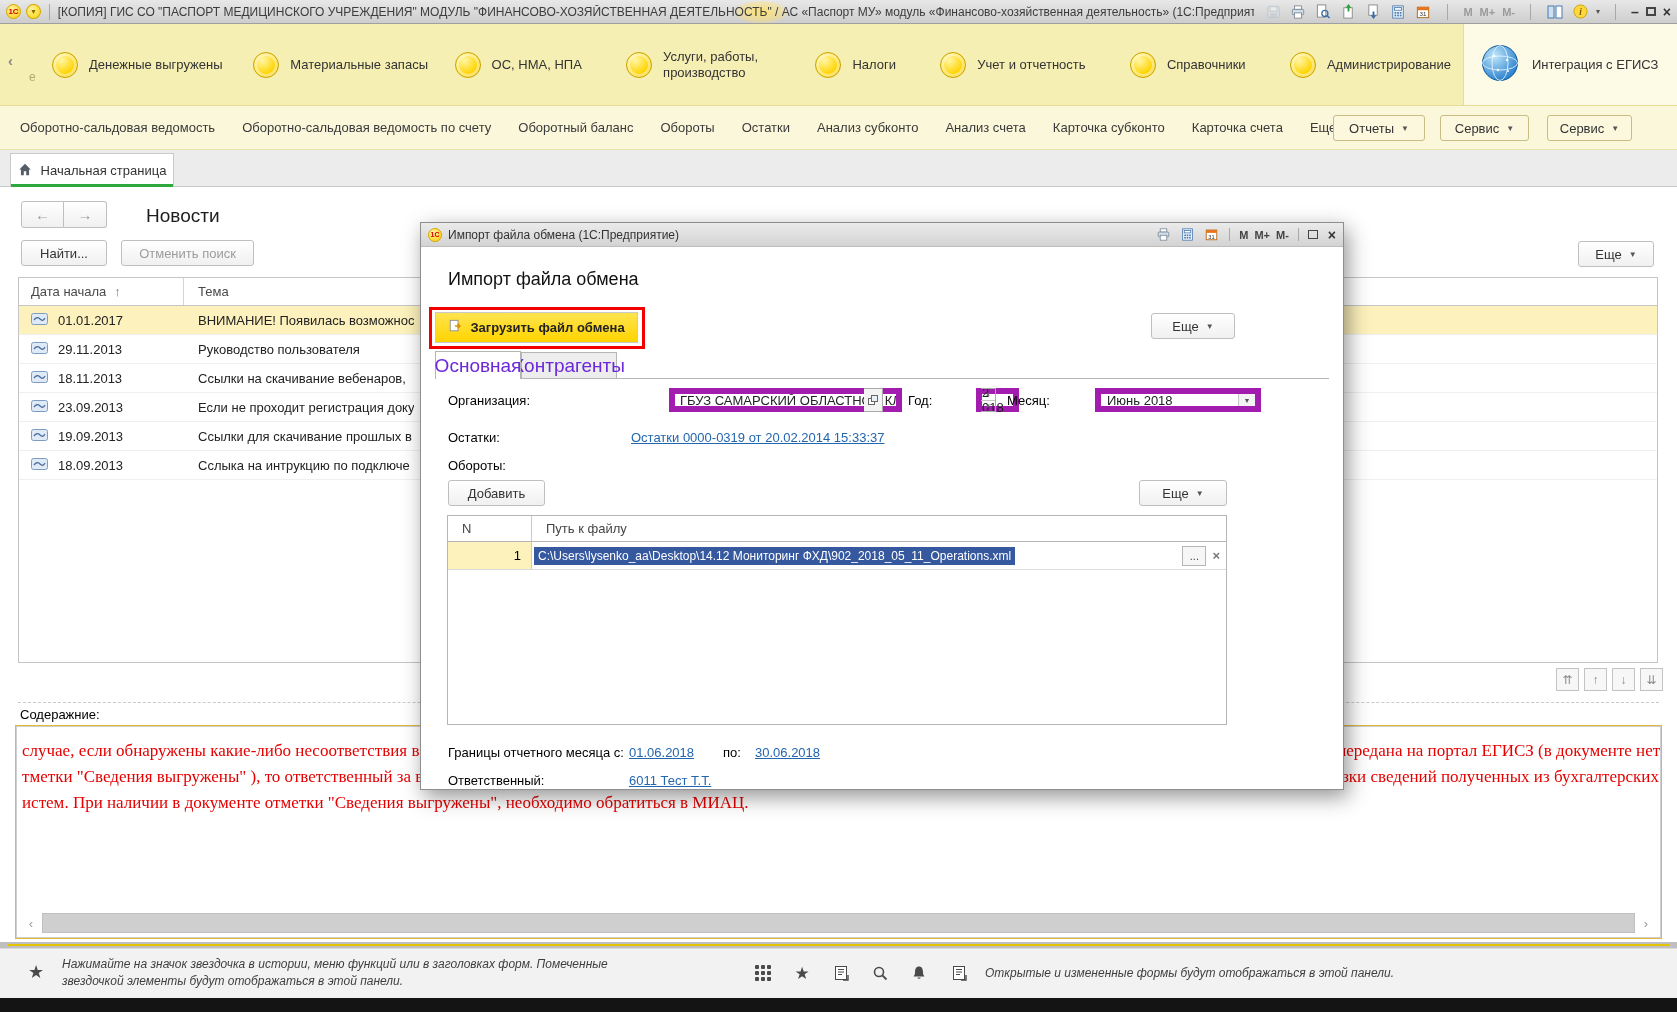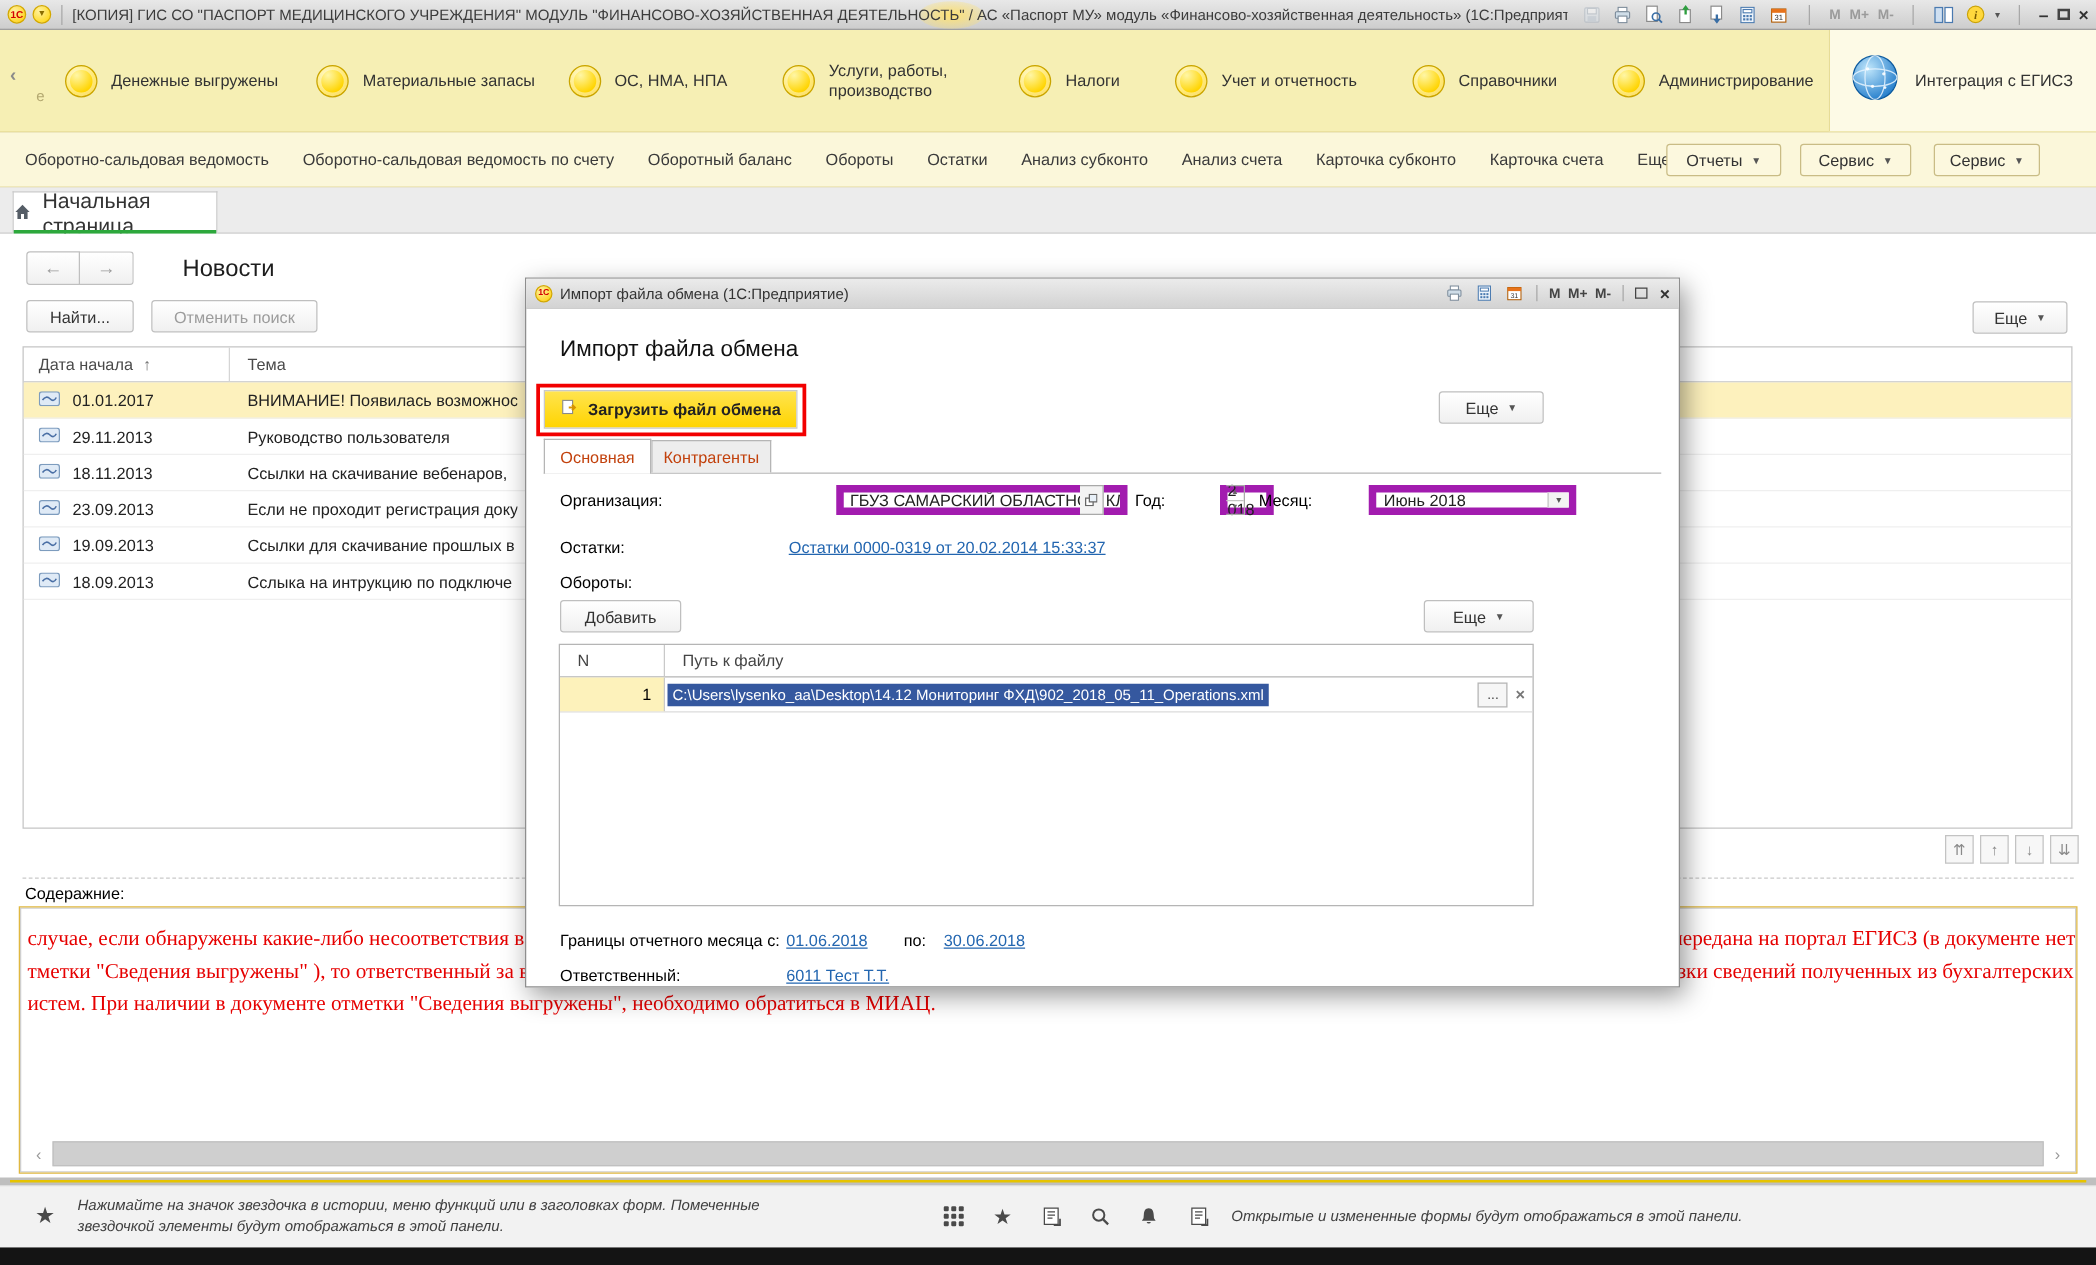--- a/index.html
+++ b/index.html
@@ -48,21 +48,21 @@
 
   
   .menubar { position:absolute; left:0; top:106px; right:0; height:44px; background:#fbf7da; border-bottom:1px solid #ece4b0; }
   .menu-items { position:absolute; left:20px; top:0; height:100%; display:flex; align-items:center; gap:27px; }
   .menu-item { font-size:13px; color:#3a3a3a; white-space:nowrap; cursor:pointer; }
 
   
   .tabbar { position:absolute; left:0; top:150px; right:0; height:37px; background:#ececec; border-bottom:1px solid #c9c9c9; }
   .hometab { position:absolute; left:10px; top:3px; width:164px; height:34px; background:#fff;
     border:1px solid #c9c9c9; border-bottom:none; display:flex; align-items:center; justify-content:center;
-    gap:9px; font-size:17px; color:#333; cursor:pointer; }
+    gap:9px; font-size:13px; color:#333; cursor:pointer; }
   .hometab::after { content:""; position:absolute; left:0; right:0; bottom:0; height:3px; background:#2da83c; }
 
   
   .main { position:absolute; left:0; top:187px; right:0; height:755px; background:#fff; }
 
   
   .news-table { position:absolute; left:18px; top:90px; right:19px; height:386px; border:1px solid #c5c5c5; background:#fff; }
   .nt-header { height:28px; border-bottom:1px solid #c5c5c5; display:flex; font-size:13px; color:#4a4a4a; align-items:center; }
   .nt-c1 { width:165px; border-right:1px solid #d5d5d5; padding-left:12px; height:100%; display:flex; align-items:center; gap:8px; }
   .nt-c2 { padding-left:14px; flex:1; }
@@ -88,21 +88,21 @@
   .sb-text { font-size:12px; font-style:italic; color:#3f3f3f; line-height:17px; }
   .sb-icon { width:22px; height:22px; display:flex; align-items:center; justify-content:center; cursor:pointer; }
   .black-strip { position:absolute; left:0; top:998px; right:0; bottom:0; background:#141414; }
 
   
   .dialog { position:absolute; left:420px; top:222px; width:924px; height:568px; background:#fff;
     border:1px solid #8e8e8e; box-shadow:4px 7px 20px rgba(0,0,0,.42); z-index:50; }
   .dlg-title { height:24px; background:linear-gradient(#ebebeb,#d3d3d3); border-bottom:1px solid #bdbdbd;
     display:flex; align-items:center; padding:0 7px; font-size:12px; color:#333; gap:6px; }
   .dlg-body { position:relative; height:543px; }
-  .tab { position:absolute; display:flex; align-items:center; justify-content:center; font-size:13px; color:#c2410c;
+  .tab { position:absolute; display:flex; align-items:center; justify-content:center; font-size:19px; color:#6d28d9;
     border:1px solid #b5b5b5; border-bottom:none; cursor:pointer; }
   .tab.active { background:#fff; z-index:2; }
   .tab.inactive { background:#ededed; }
   .spin { display:flex; flex-direction:column; width:15px; height:24px; border:1px solid #a9a9a9; border-left:none; }
   .spin span { flex:1; font-size:6px; color:#666; display:flex; align-items:center; justify-content:center; cursor:pointer; }
   .spin span:first-child { border-bottom:1px solid #c5c5c5; }
   .dtable { position:absolute; left:26px; top:268px; width:780px; height:210px; border:1px solid #b5b5b5; }
   .dt-header { height:26px; border-bottom:1px solid #b5b5b5; display:flex; font-size:13px; color:#444; align-items:center; }
   .dt-n { width:84px; border-right:1px solid #c9c9c9; height:100%; display:flex; align-items:center; padding-left:14px; }
   .dt-row { height:28px; display:flex; align-items:stretch; border-bottom:1px solid #dcdcdc; font-size:13px; }

